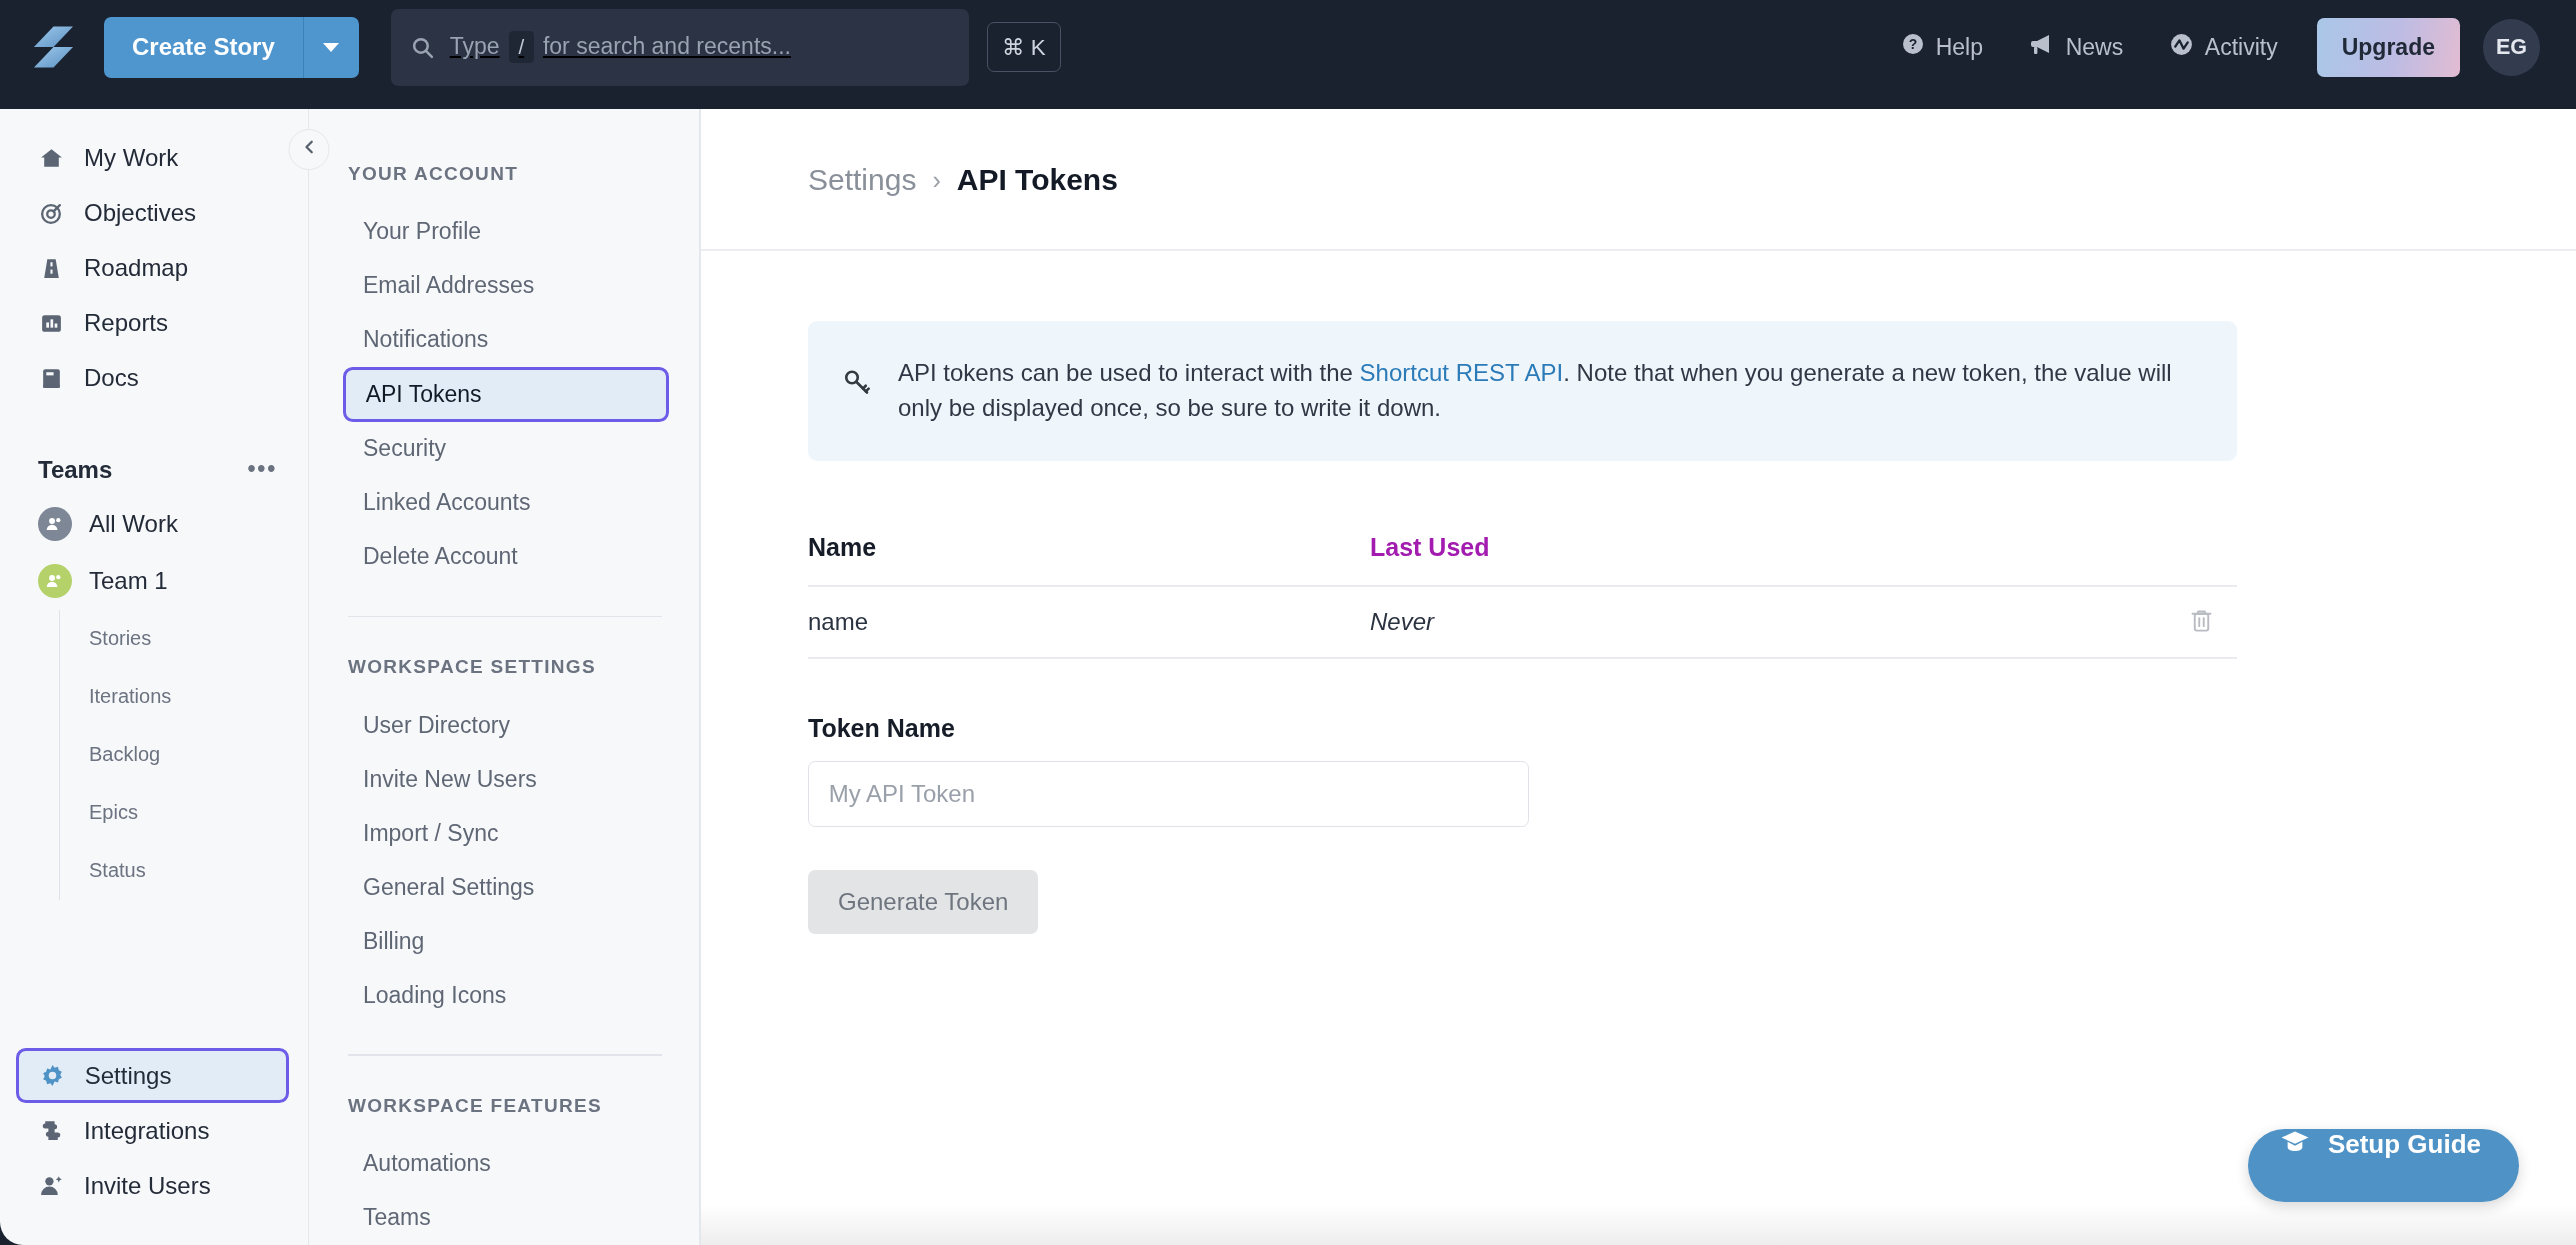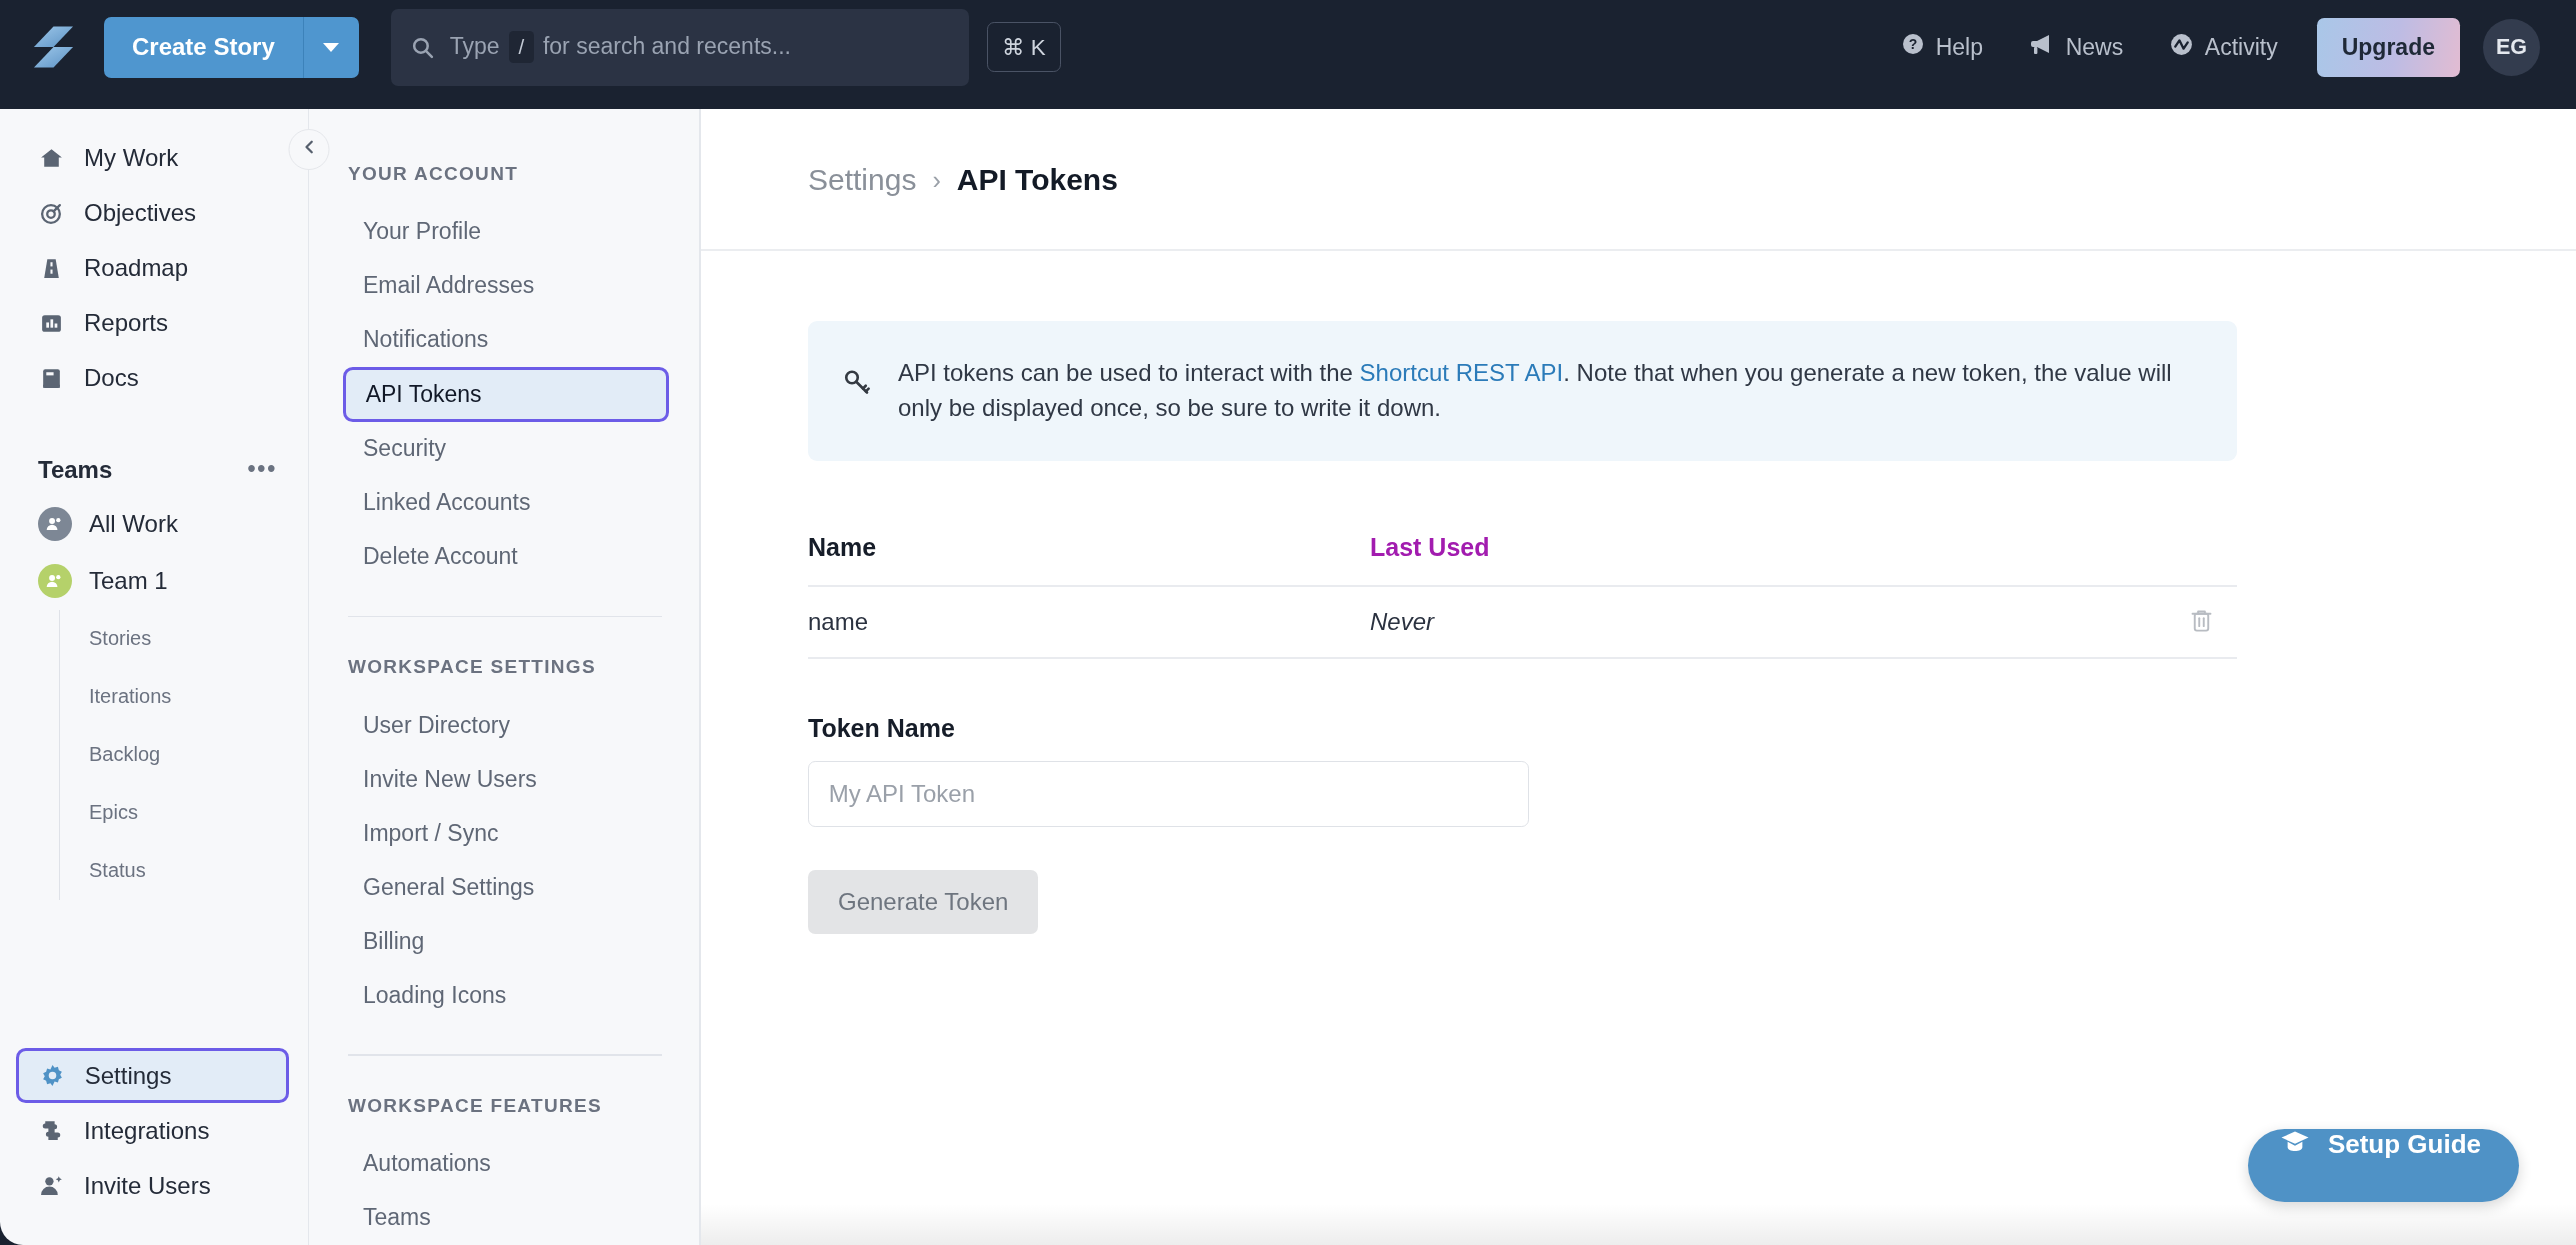--- a/index.html
+++ b/index.html
@@ -43,20 +43,21 @@
     border-right: 8px solid transparent;
     border-top: 9px solid #fff;
   }
 
   .searchwrap { display: flex; align-items: center; margin-left: 32px; flex: 0 0 auto; }
   .searchbox {
     display: flex; align-items: center;
     background: #2b3344; border-radius: 7.2px;
     height: 77px; width: 578px; padding: 0 19.7px;
     cursor: text;
+    text-decoration: underline;
   }
   .search-icon { flex: 0 0 auto; margin-right: 14.3px; display:flex; }
   .search-placeholder {
     color: #9aa3b2; font-size: 23px; display: flex; align-items: center; gap: 9px;
   }
   .slashkey {
     background: #1f2634; border-radius: 4.5px;
     padding: 2.7px 9.8px; font-size: 20.6px; color: #c4cbd6;
     line-height: 1.25;
   }

